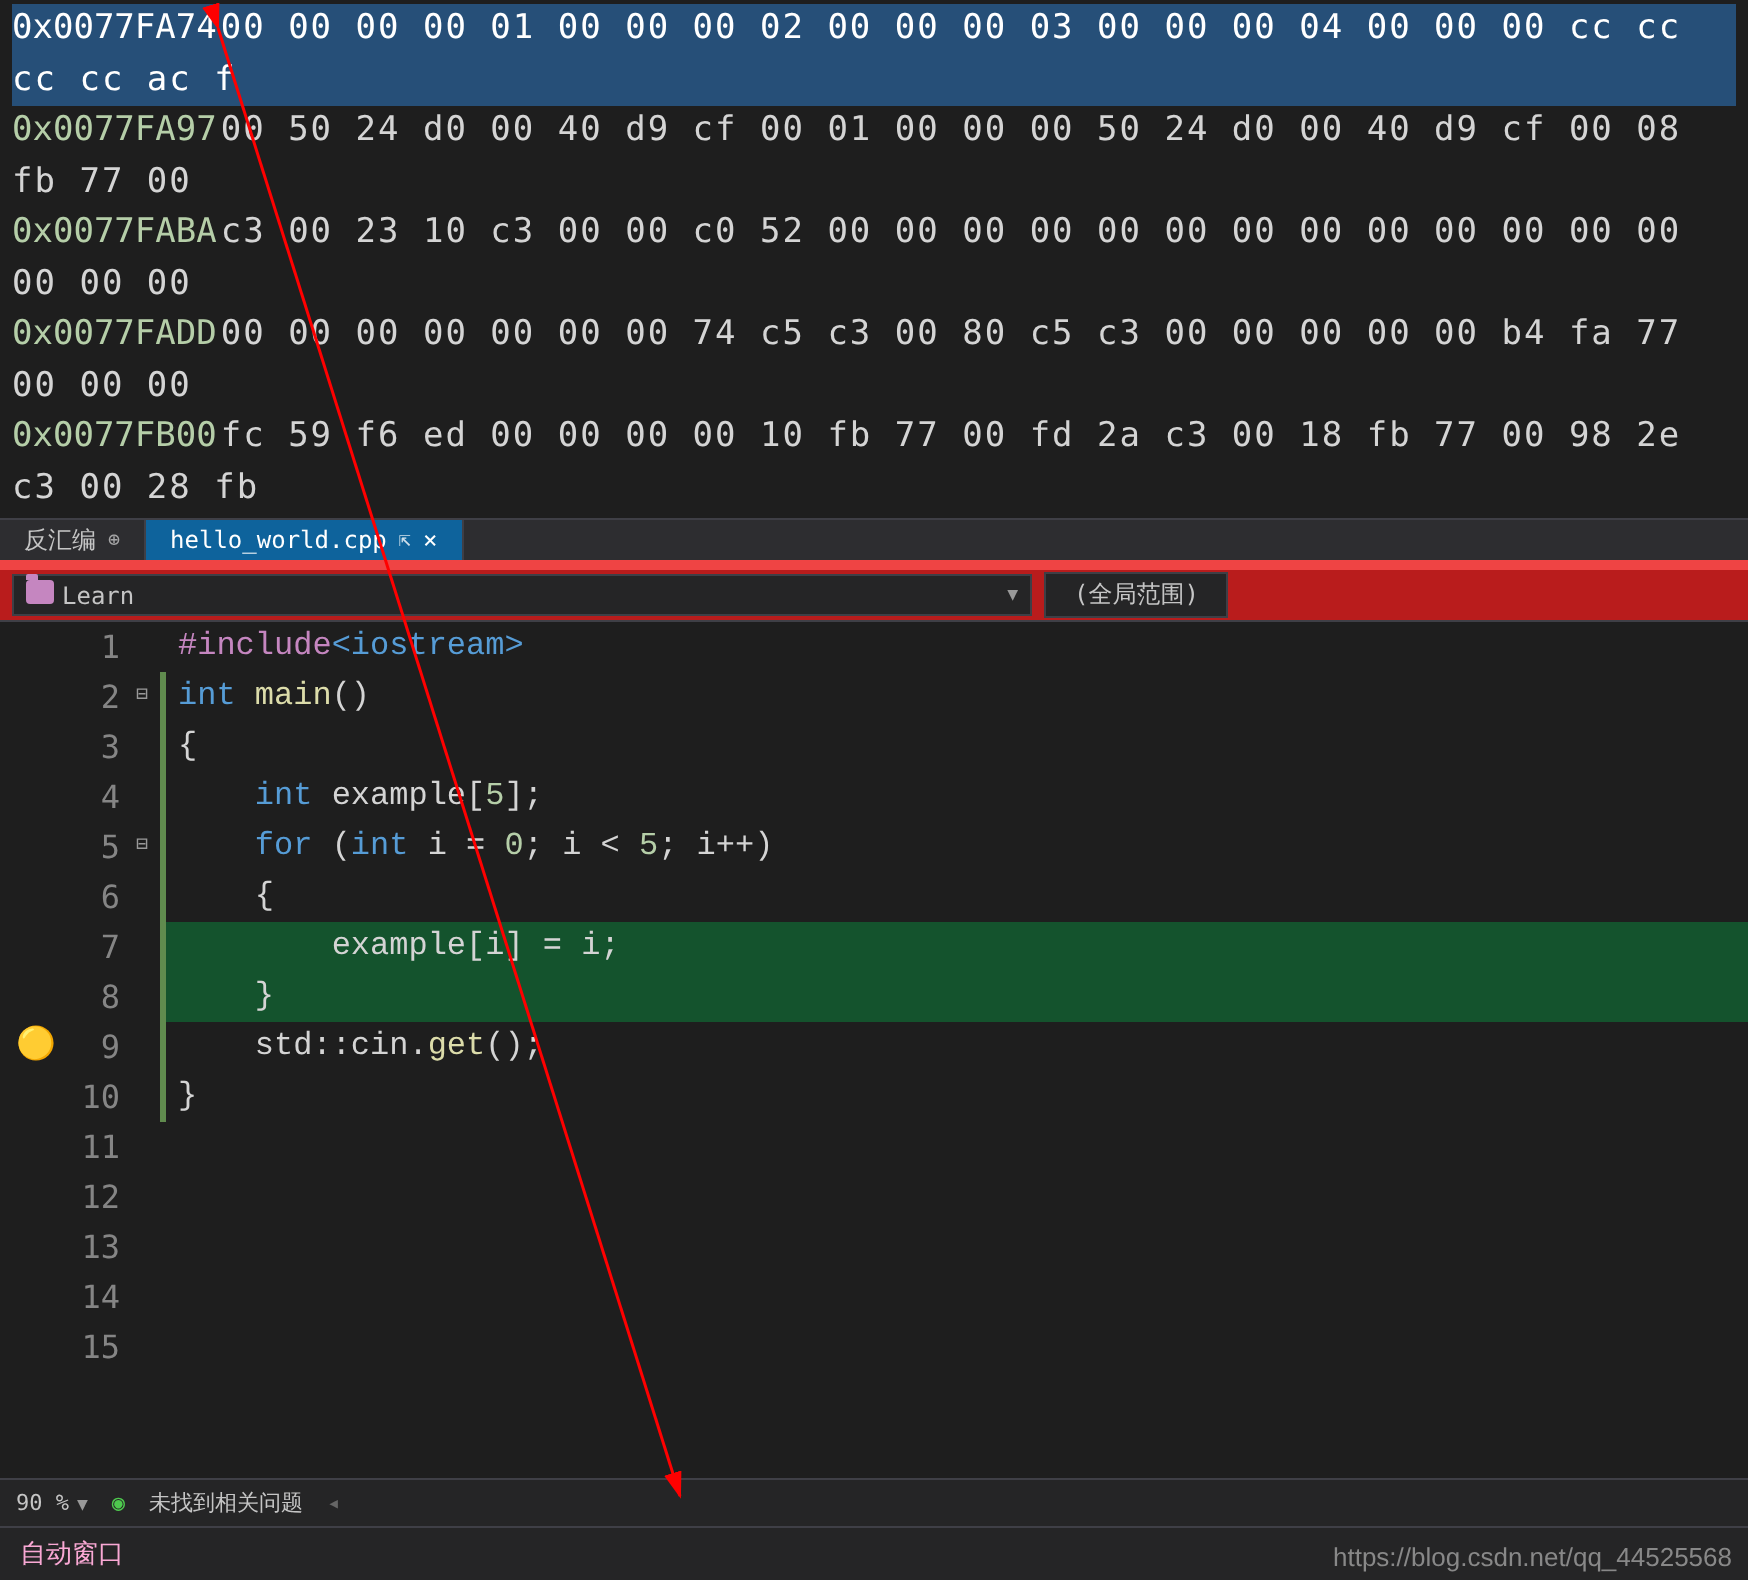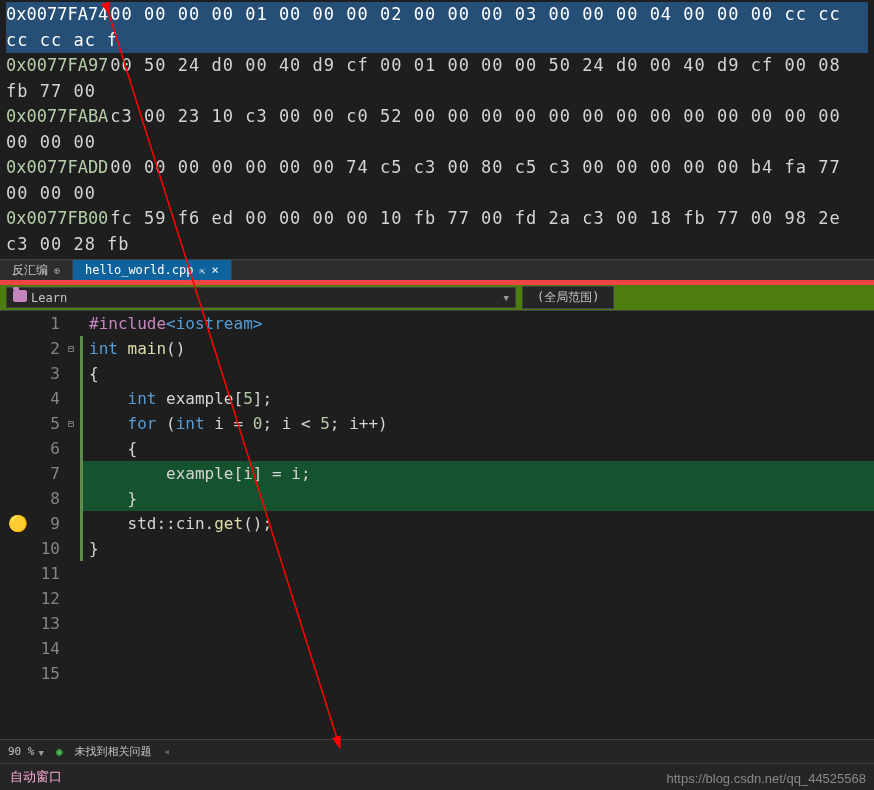--- a/index.html
+++ b/index.html
@@ -8,27 +8,27 @@
 .memory .selrow { background:#264f78; }
 .memory .addr { color:#b5cea8; margin-right:2px; }
 .memory .hex { color:#d4d4d4; letter-spacing:1px; }
 .memory .selrow .addr,.memory .selrow .hex{color:#fff;}
 .tabbar { display:flex; background:#2d2d30; height:26px; border-top:1px solid #3f3f46; border-bottom:5px solid #ef4444;}
 .tab { padding:4px 12px; font-size:12px; color:#c5c5c5; display:flex; align-items:center; gap:6px; border-right:1px solid #3f3f46;}
 .tab.back { background:#2d2d30; }
 .tab.active { background:#0e639c; color:#fff;}
 .tab .pin{font-size:10px;opacity:.8}
 .tab .x{font-size:12px;}
-.scopebar{display:flex;align-items:center;background:#4d7c0f;height:26px;border-bottom:1px solid #3f3f46;padding:0 6px;gap:6px;font-size:12px;color:#c5c5c5}
+.scopebar{display:flex;align-items:center;background:#b91c1c;height:26px;border-bottom:1px solid #3f3f46;padding:0 6px;gap:6px;font-size:12px;color:#c5c5c5}
 .scopebar .sel{flex:1;border:1px solid #3f3f46;padding:2px 6px;display:flex;align-items:center;justify-content:space-between;background:#252526;max-width:510px;}
 .scopebar .glob{border:1px solid #3f3f46;padding:2px 14px;background:#252526;}
 .dd{font-size:9px;color:#999}
 .editor{display:flex;background:#1e1e1e;height:428px;font-family:Consolas,monospace;font-size:16px;}
 .gutter{width:80px;background:#1e1e1e;color:#858585;text-align:right;padding-right:20px;line-height:25px;}
-.code{flex:1;line-height:25px;position:relative;}
+.code{flex:1;line-height:25px;position:relative;font-family:Liberation Mono, monospace;}
 .code .ln{white-space:pre;padding-left:6px;border-left:3px solid transparent;}
 .code .lg{border-left:3px solid #608b4e}
 .code .hl{background:#14532d;}
 .kw{color:#569cd6}
 .fn{color:#dcdcaa}
 .num{color:#b5cea8}
 .pp{color:#c586c0}
 .inc{color:#569cd6}
 .foldguide{position:absolute;left:-12px;color:#999;cursor:pointer;font-size:10px;}
 .brk{position:absolute;left:-72px;width:14px;height:14px;}

